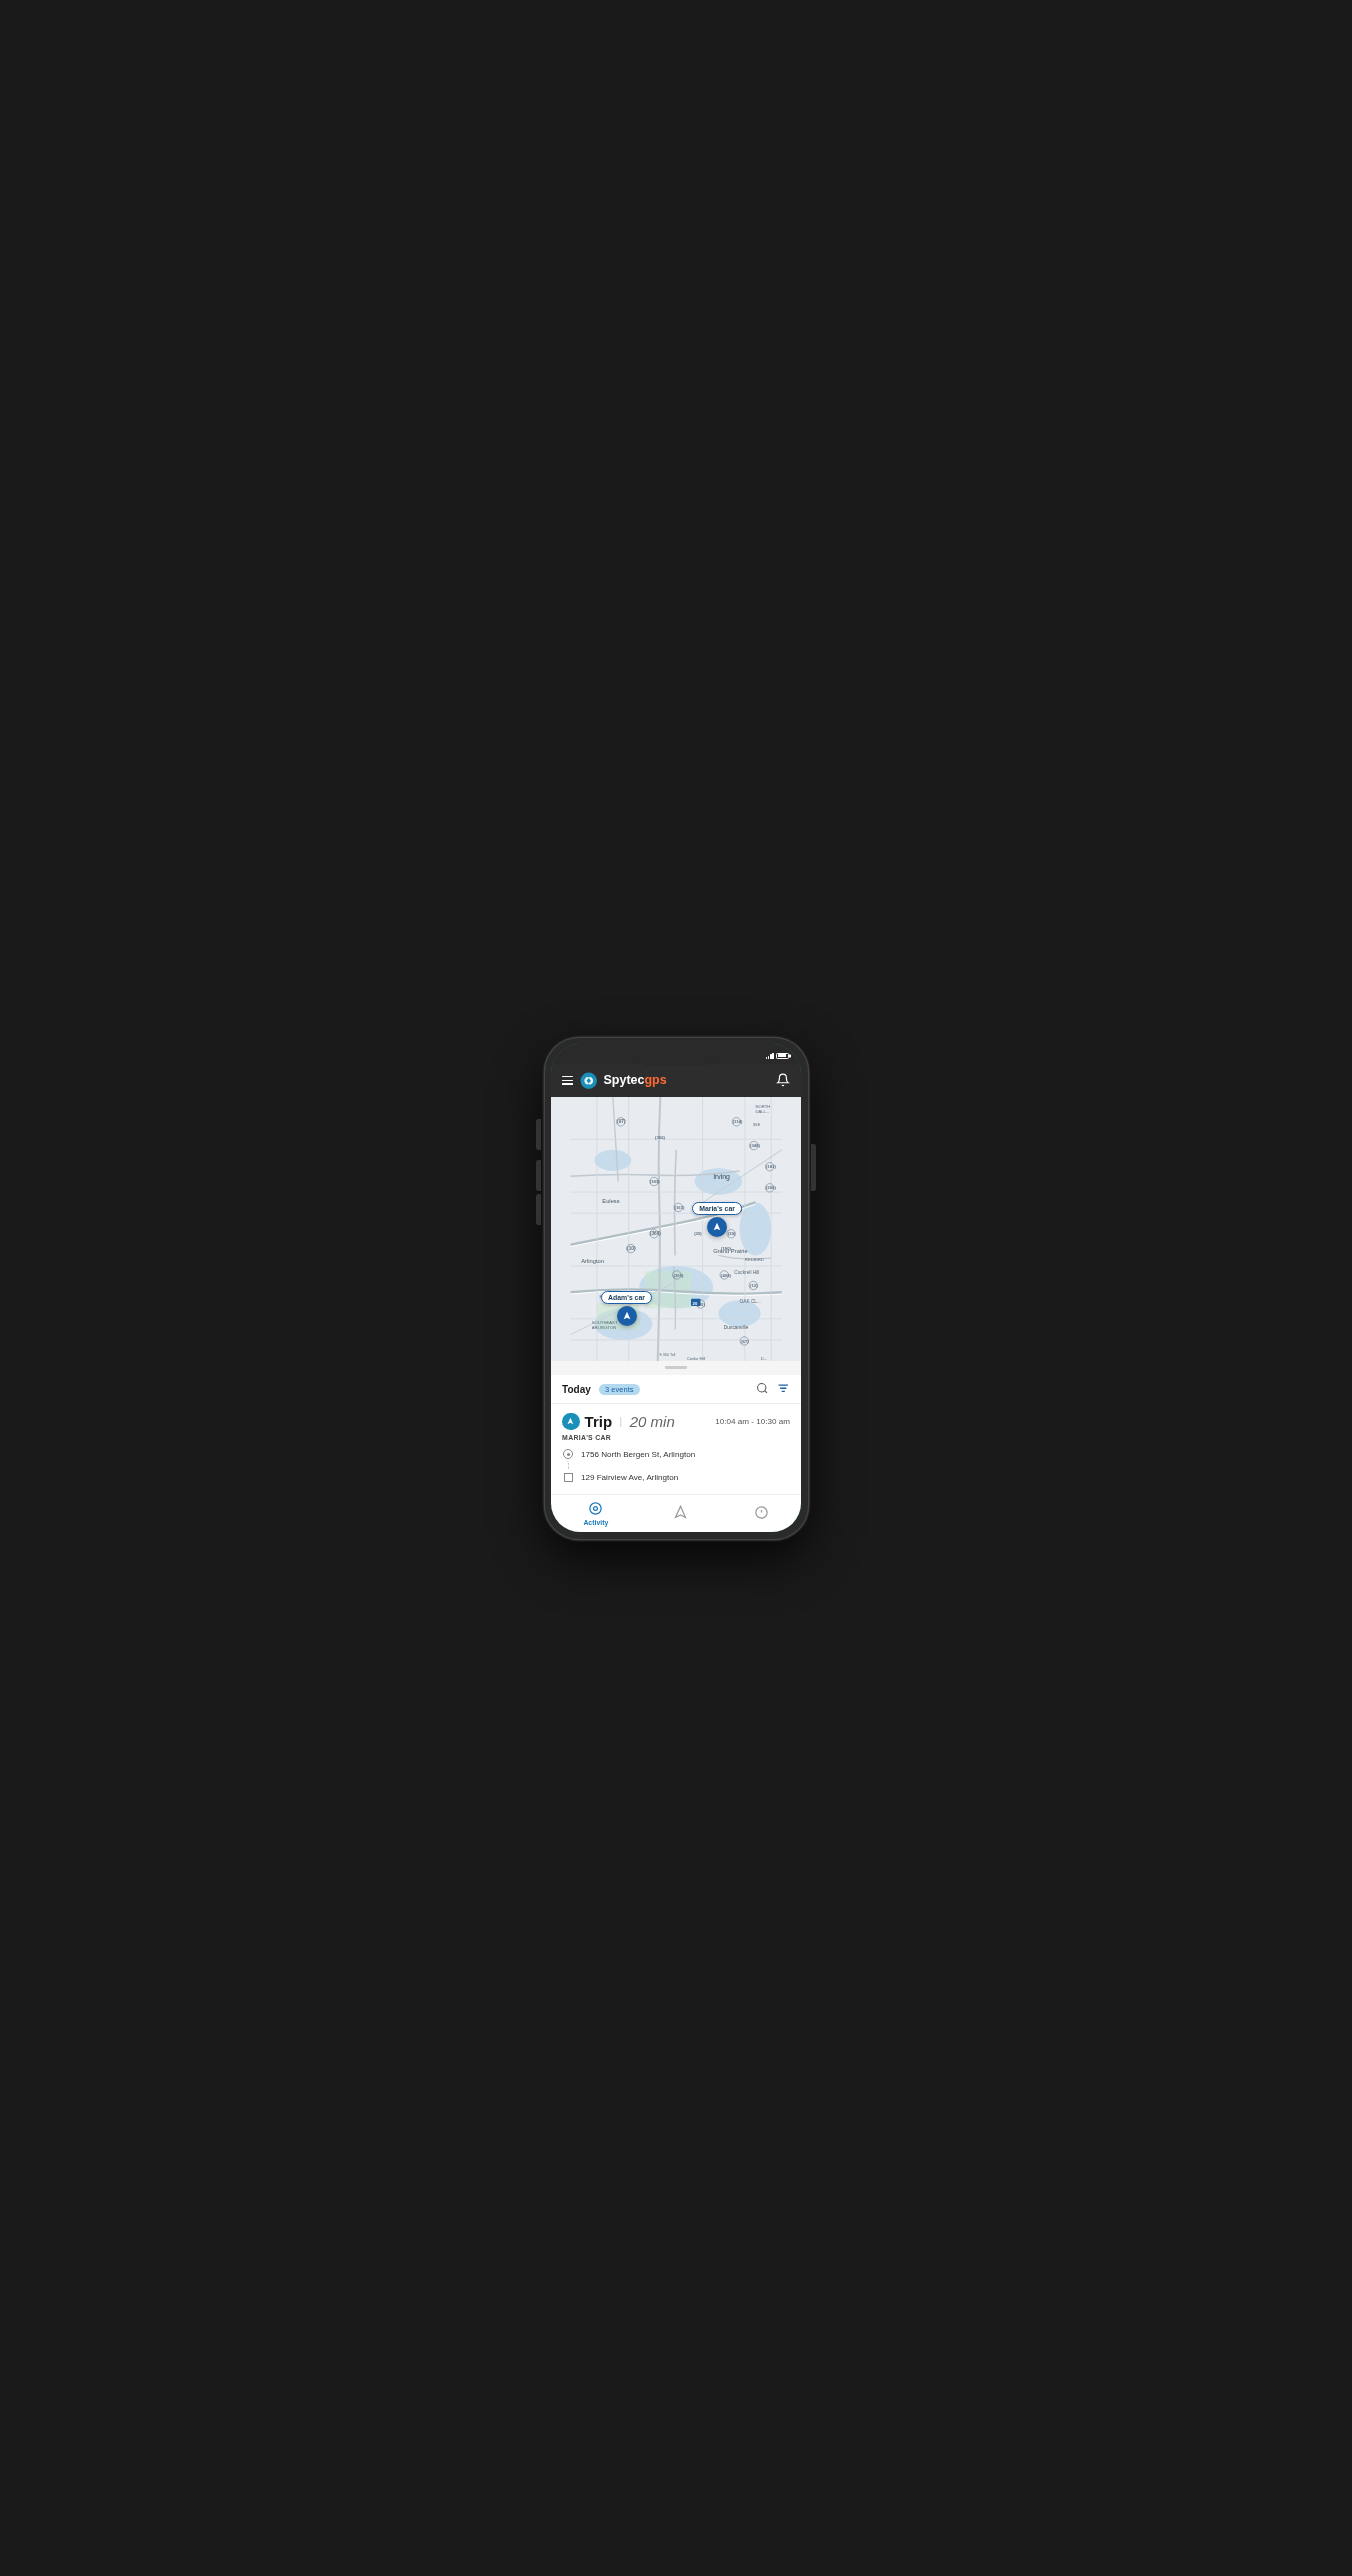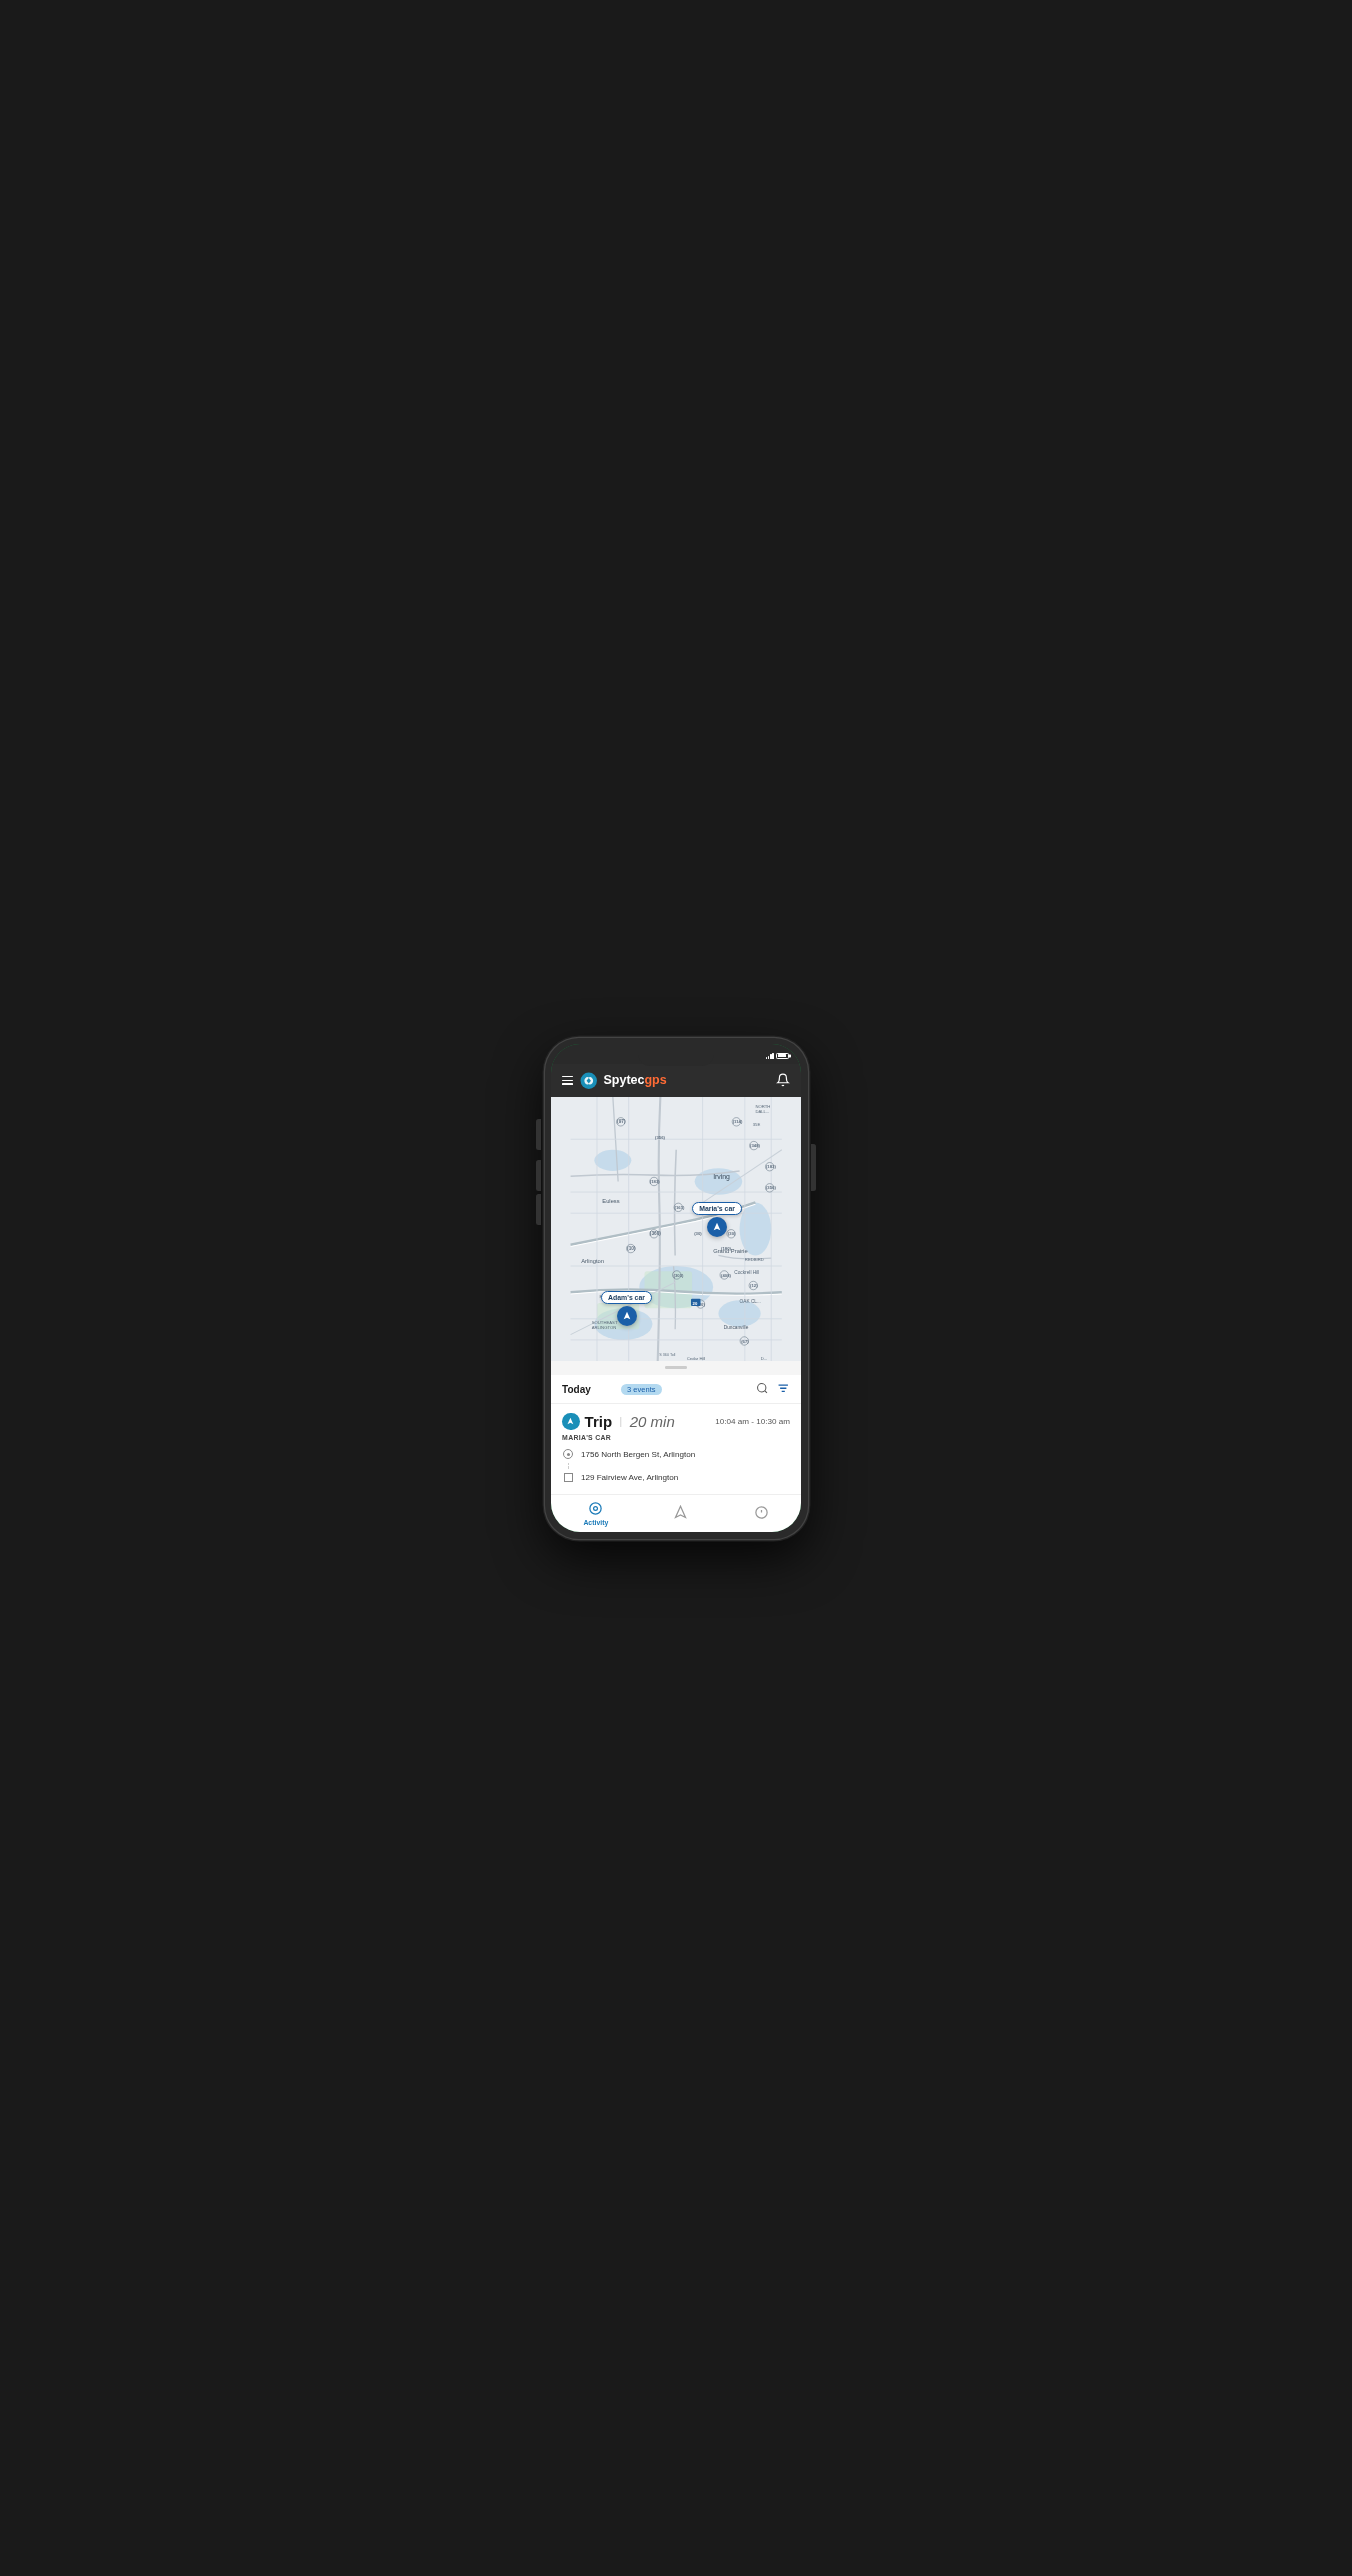--- a/index.html
+++ b/index.html
@@ -273,37 +273,36 @@
       display: flex;
       align-items: center;
       justify-content: space-between;
       padding: 7.5px 11.3px 6.3px;
       border-bottom: 0.6px solid #eee;
     }
 
     .events-header-left {
       display: flex;
       align-items: center;
-      gap: 22px;
+      gap: 8px;
     }
 
     .today-label {
       font-size: 10px;
       font-weight: 600;
       color: #1a1a1a;
     }
 
     .events-badge {
       background: #b3d9f0;
       color: #1a5fa8;
       border-radius: 7.5px;
       padding: 1.3px 6.3px;
       font-size: 7.5px;
       font-weight: 500;
-      margin-left: 8px;
     }
 
     .events-actions {
       display: flex;
       align-items: center;
       gap: 8.8px;
     }
 
     .search-icon-btn, .filter-icon-btn {
       cursor: pointer;

